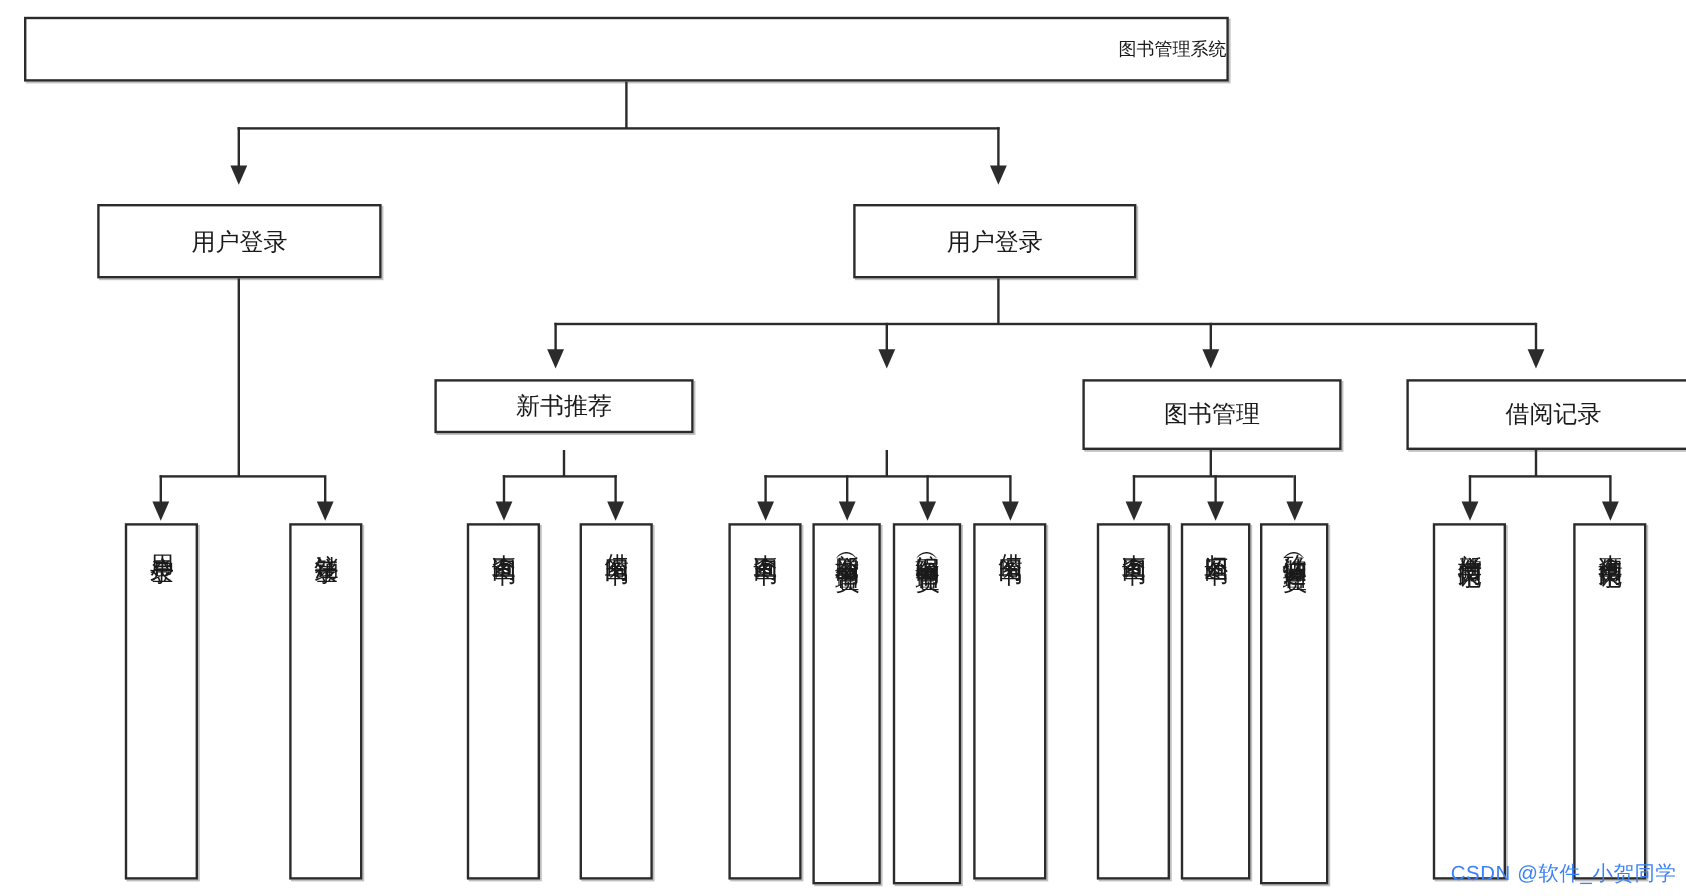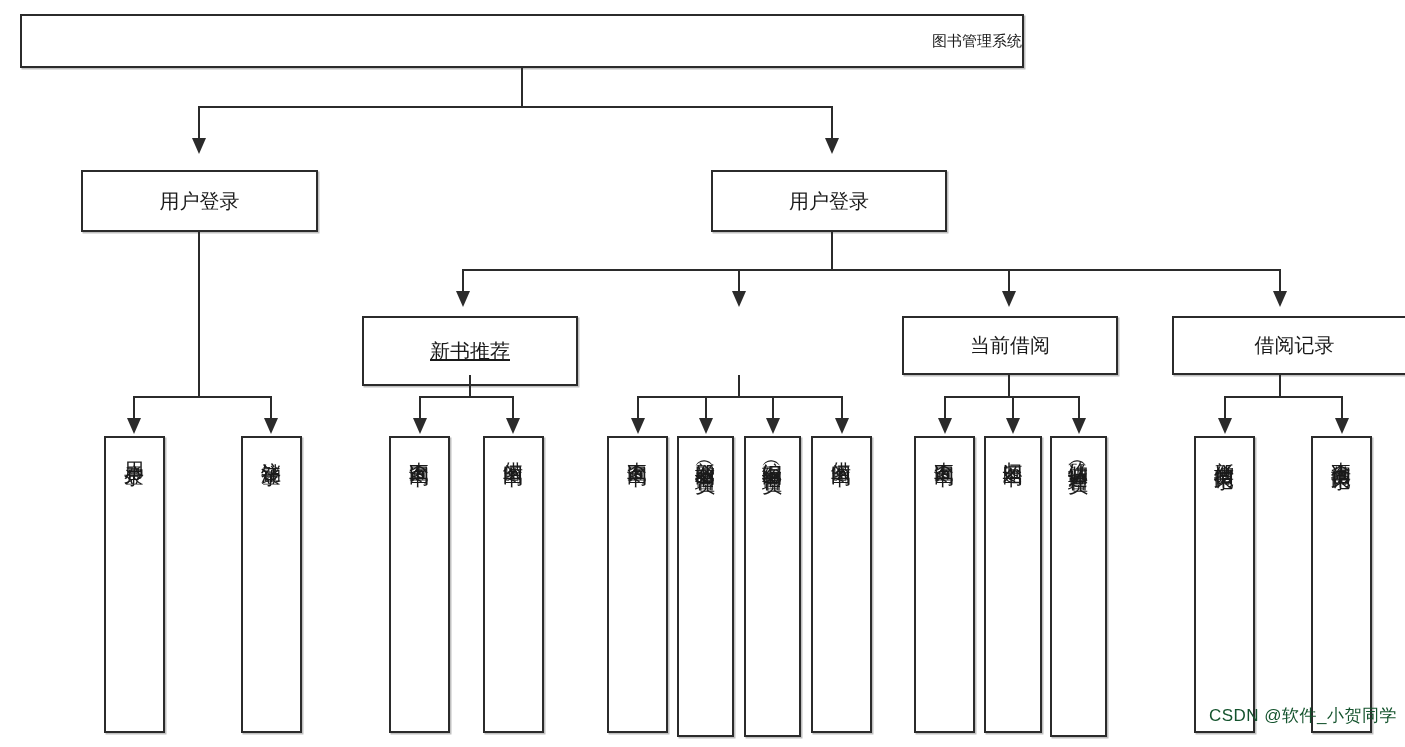--- a/index.html
+++ b/index.html
@@ -59,23 +59,23 @@
     width: 0; height: 0;
     border-left: 7px solid transparent;
     border-right: 7px solid transparent;
     border-top: 16px solid #2b2b2b;
   }
 
   
   #watermark {
     position: absolute;
     right: 8px;
-    bottom: 20px;
+    bottom: 8px;
     font-size: 17px;
-    color: #14532d;
+    color: #3b82f6;
     letter-spacing: 0.5px;
     white-space: nowrap;
     user-select: none;
   }
 </style>
 </head>
 <body>
 
 <div id="canvas">
 
@@ -110,25 +110,25 @@
   <div class="hline" style="left:462px; top:269px; width:818px;"></div>
   <div class="vline" style="left:462px; top:269px; height:24px;"></div>
   <div class="arrow" style="left:456px; top:291px;"></div>
   <div class="vline" style="left:738px; top:269px; height:24px;"></div>
   <div class="arrow" style="left:732px; top:291px;"></div>
   <div class="vline" style="left:1008px; top:269px; height:24px;"></div>
   <div class="arrow" style="left:1002px; top:291px;"></div>
   <div class="vline" style="left:1279px; top:269px; height:24px;"></div>
   <div class="arrow" style="left:1273px; top:291px;"></div>
 
-  <div class="node level3" style="left:362px; top:316px; width:216px; height:70px;text-decoration:underline;">
+  <div class="node level3" style="left:362px; top:316px; width:216px; height:45px;">
     <span>新书推荐</span>
   </div>
   <div class="node level3" style="left:902px; top:316px; width:216px; height:59px;">
-    <span>当前借阅</span>
+    <span>图书管理</span>
   </div>
   <div class="node level3" style="left:1172px; top:316px; width:245px; height:59px;">
     <span>借阅记录</span>
   </div>
 
   <div class="vline" style="left:469px; top:375px; height:22px;"></div>
   <div class="hline" style="left:419px; top:396px; width:95px;"></div>
   <div class="vline" style="left:419px; top:396px; height:24px;"></div>
   <div class="arrow" style="left:413px; top:418px;"></div>
   <div class="vline" style="left:512px; top:396px; height:24px;"></div>

